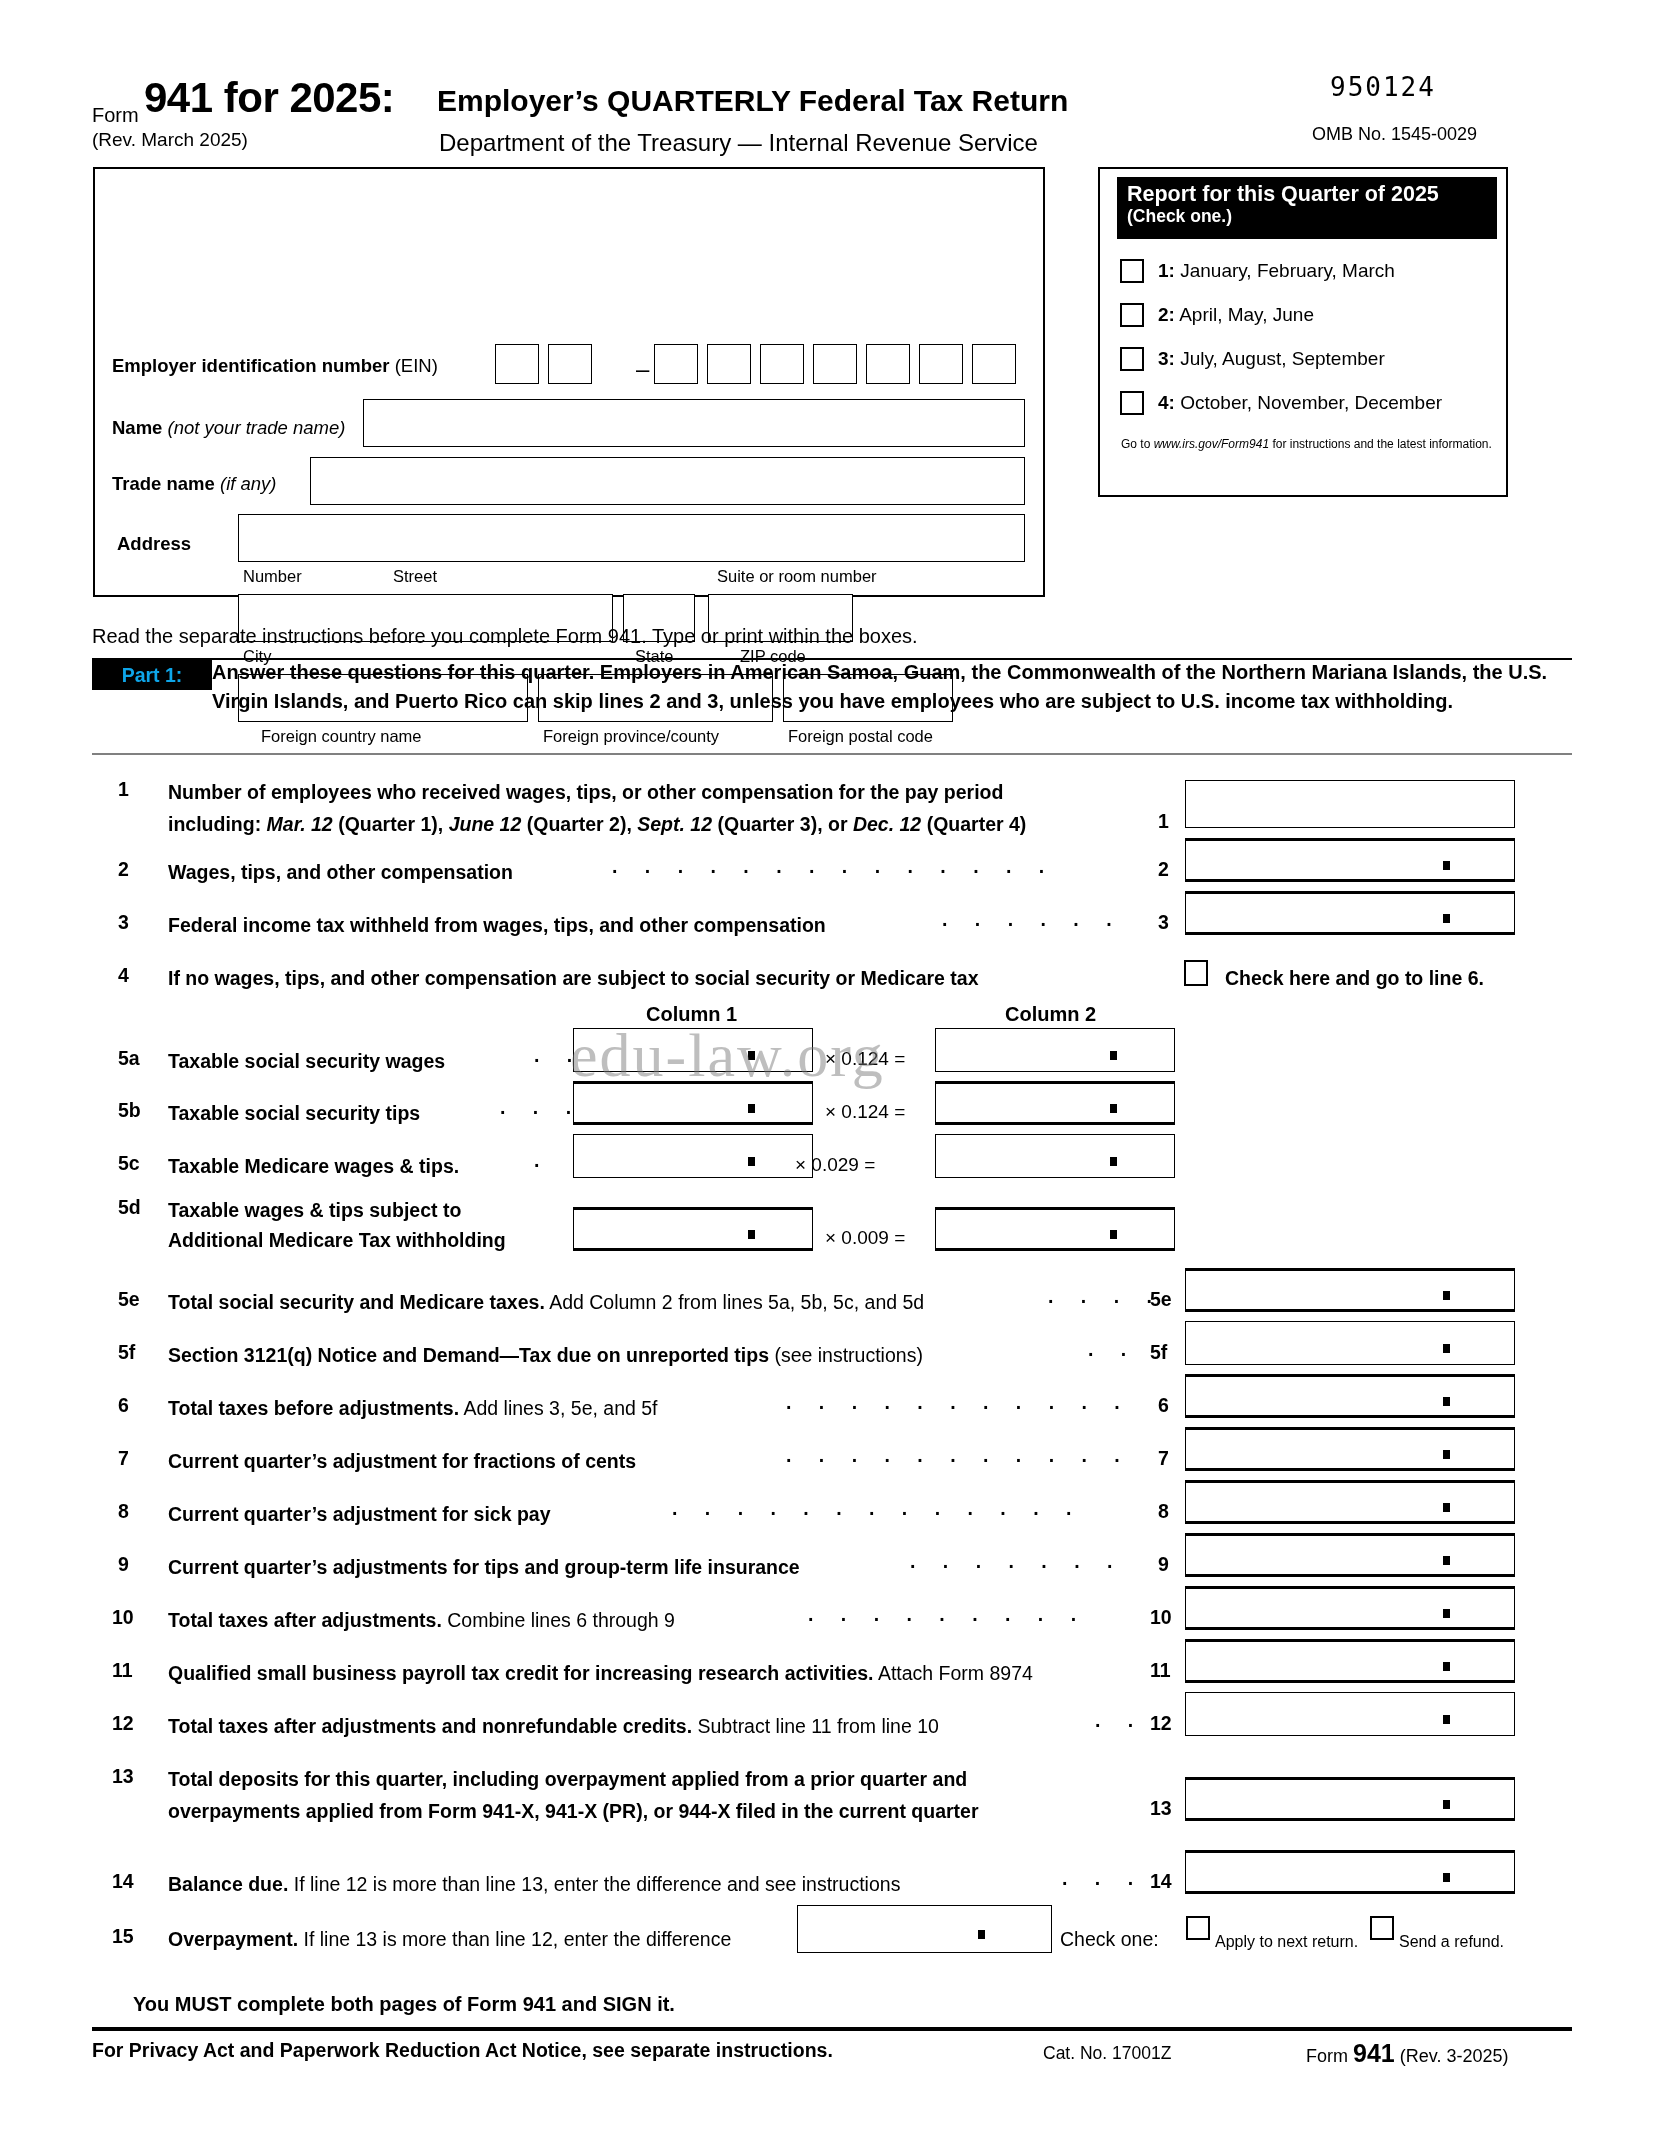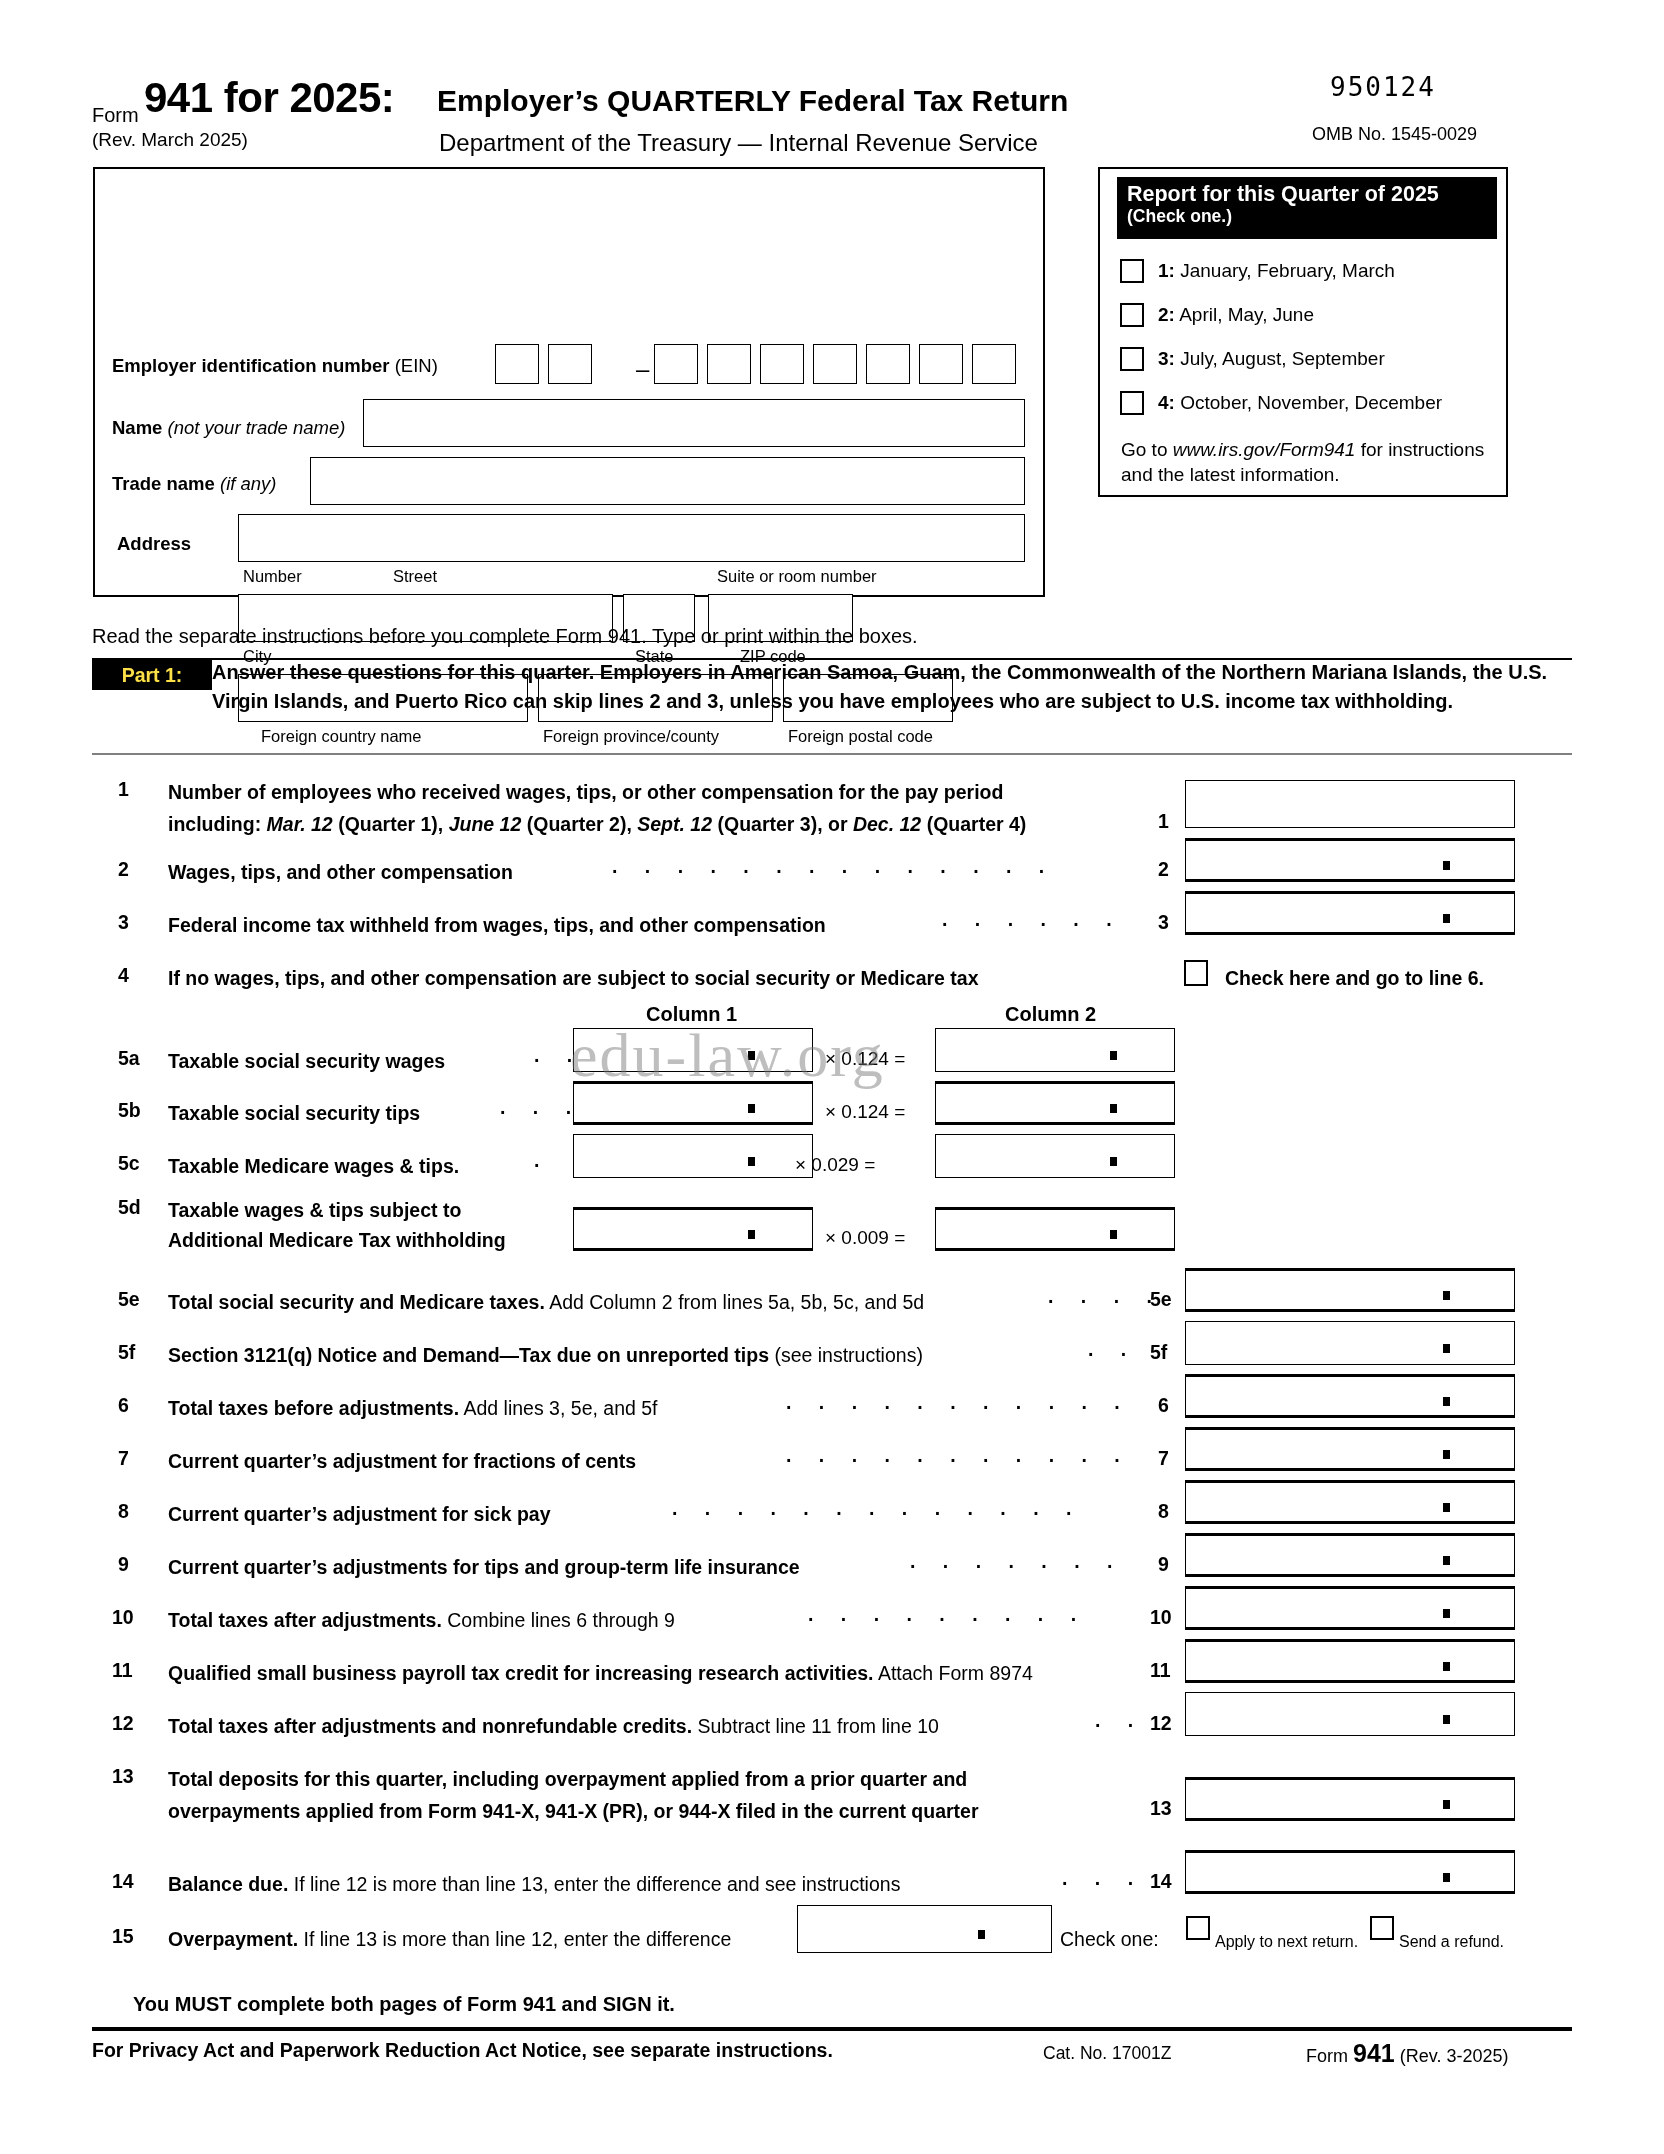--- a/index.html
+++ b/index.html
@@ -115,37 +115,37 @@
     width: 24px; height: 24px;
     border: 2px solid #000;
     background: #fff;
     box-sizing: border-box;
     margin-right: 14px;
   }
   .qtext { font-size: 19px; }
   .qtext b { font-weight: 700; }
   .qgoto {
     position: absolute; left: 21px; top: 268px;
-    font-size: 19px; line-height: 1.32; width: 375px;
+    font-size: 12px; line-height: 1.32; width: 375px;
   }
   .qgoto i { font-style: italic; }
 
   
   .readline {
     position: absolute; left: 92px; top: 625px;
     font-size: 20px;
   }
   .p1rule {
     position: absolute; left: 92px; top: 658px;
     width: 1480px; height: 2px; background: #000;
   }
   .p1tag {
     position: absolute; left: 92px; top: 660px;
     width: 120px; height: 30px;
-    background: #000; color: #fde047;
+    background: #000; color: #0ea5e9;
     font-size: 19.5px; font-weight: 700;
     text-align: center; line-height: 30px;
   }
   .p1text {
     position: absolute; left: 212px; top: 658px;
     width: 1360px;
     font-size: 20px; font-weight: 700; line-height: 1.44;
   }
   .rule-thin {
     position: absolute; left: 92px;

